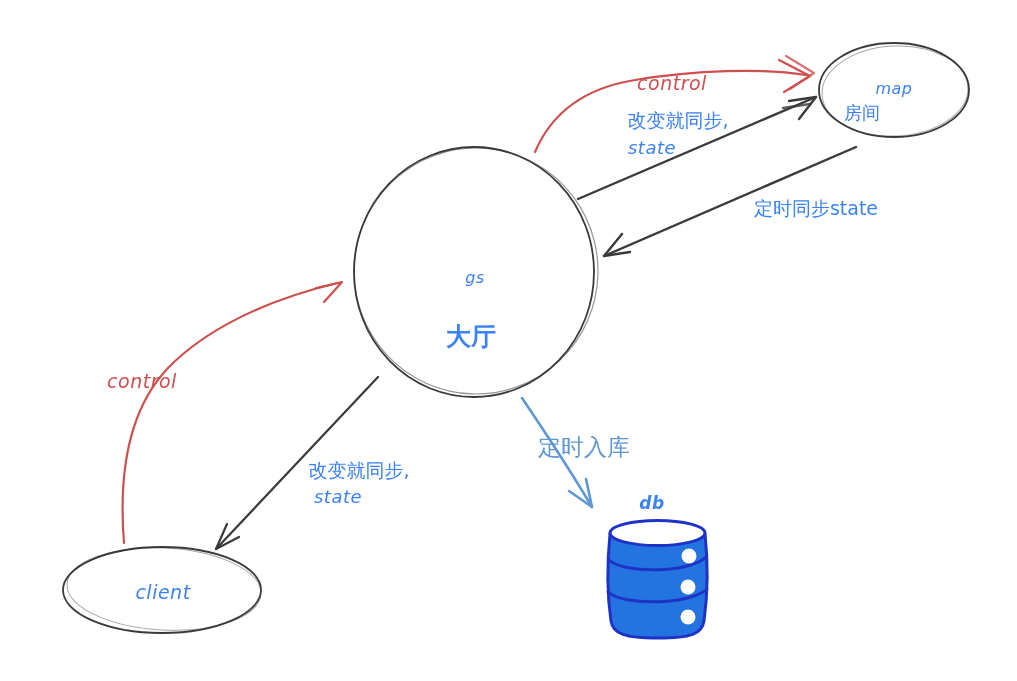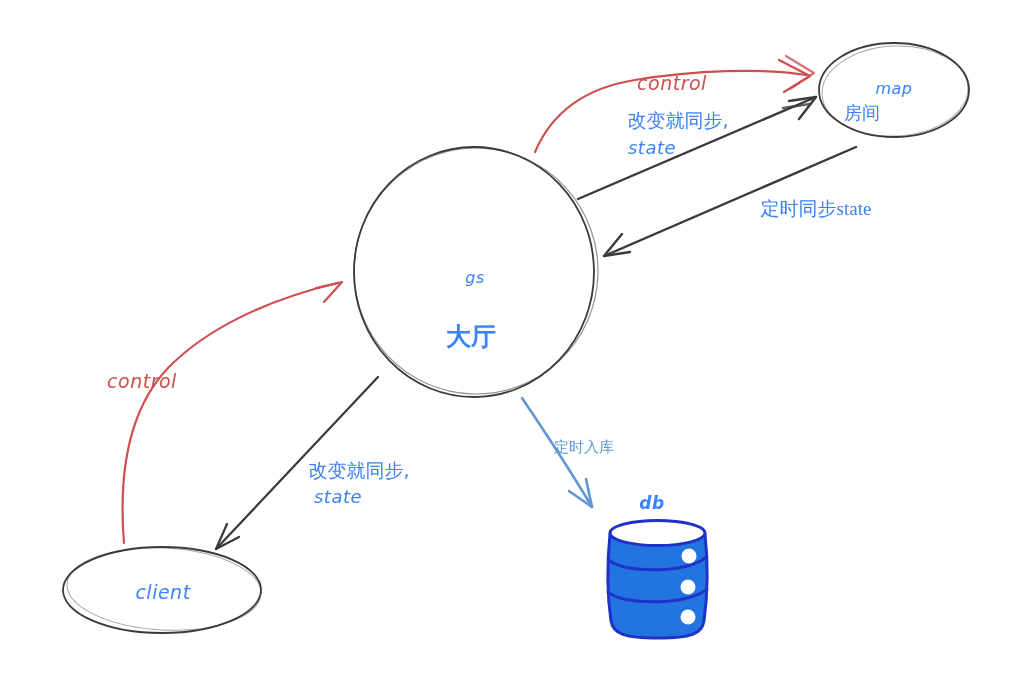--- a/index.html
+++ b/index.html
@@ -26,24 +26,24 @@
   
   #lbl-control-left   {left:142px;top:345px;font-size:19px;}
   #lbl-control-top    {left:672px;top:47px; font-size:19px;}
   #lbl-gs             {left:475px;top:278px;font-size:16px;}
   #lbl-gs-sub         {left:471px;top:336px;font-size:25px;font-weight:bold;}
   #lbl-map            {left:894px;top:89px; font-size:16px;}
   #lbl-map-sub        {left:862px;top:113px;font-size:18px;}
   #lbl-client         {left:163px;top:592px;font-size:19px;}
   #lbl-syncmap-1      {left:678px;top:120px;font-size:19px;}
   #lbl-syncmap-2      {left:652px;top:148px;font-size:18px;}
-  #lbl-timedsync      {left:816px;top:208px;font-size:19px;font-family:Liberation Serif, serif;}
+  #lbl-timedsync      {left:816px;top:208px;font-size:19px;}
   #lbl-syncclient-1   {left:359px;top:470px;font-size:19px;}
   #lbl-syncclient-2   {left:338px;top:497px;font-size:18px;}
-  #lbl-timedstore     {left:584px;top:447px;font-size:15px;}
+  #lbl-timedstore     {left:584px;top:447px;font-size:23px;}
   #lbl-db             {left:652px;top:503px;font-size:17px;}
 </style>
 </head>
 <body>
 
 <div id="canvas">
 
   <svg id="sketch" width="1017" height="681" viewBox="0 0 1017 681">
 
     <g>

